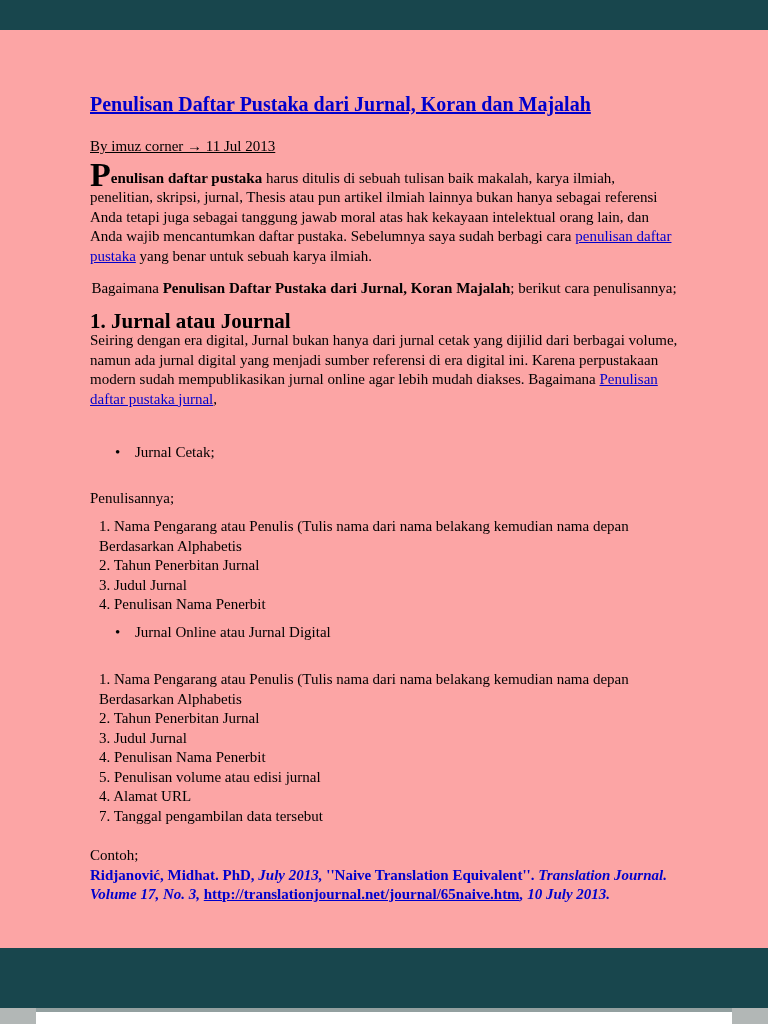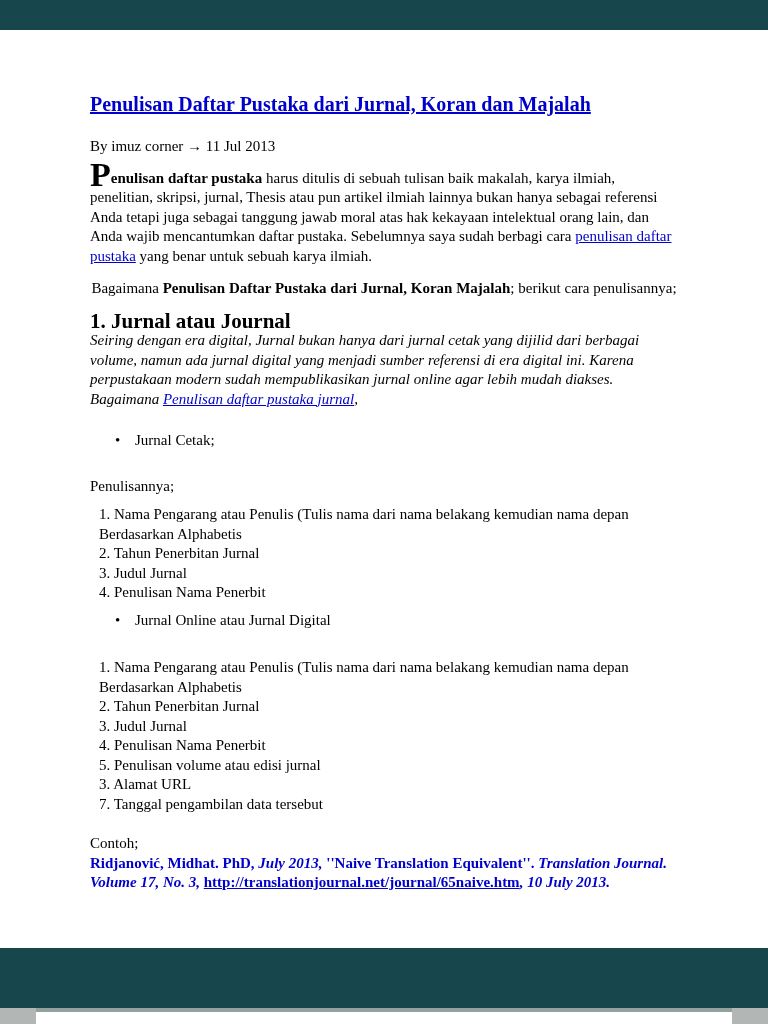--- a/index.html
+++ b/index.html
@@ -7,39 +7,39 @@
   body {
     width: 768px; height: 1024px;
     background: var(--bg, #18464d);
     font-family: "Liberation Serif", serif;
     overflow: hidden;
   }
   .viewer { width: 768px; height: 1024px; display: flex; flex-direction: column; }
   .top-bar { height: 30px; background: var(--bg, #18464d); flex: 0 0 auto; }
   .doc-page {
     width: 768px; height: 918px; flex: 0 0 auto;
-    background: #ffffff; color: #000;
+    background: #fca5a5; color: #000;
     padding: 62px 90px 0 90px;
     font-size: 15px; line-height: 19.5px;
     overflow: hidden;
   }
   .doc-title {
     margin: 0 0 20px 0;
     font-size: 20px; line-height: 25px; font-weight: bold;
     color: var(--link, #0000cc); text-decoration: underline;
   }
-  .byline { margin: 8px 0 12px 0; }
+  .byline { margin: 8px 0 12px 0; text-decoration: underline; }
   p { margin: 0; }
   .intro { margin-bottom: 13px; }
   .dropcap { font-size: 34px; line-height: 10px; font-weight: bold; vertical-align: -3px; }
   .bold-lead { font-weight: bold; }
   a.doclink { color: var(--link, #0000cc); text-decoration: underline; cursor: pointer; }
   .para2 { margin-bottom: 13px; text-align: center; }
   .h2 { margin: 0; font-size: 21px; font-weight: bold; }
-  .section-body { margin-bottom: 22px; font-style: italic; }
+  .section-body { margin-bottom: 34px; }
   .bullet-item { position: relative; padding-left: 45px; }
   .bullet-item .bullet-glyph { position: absolute; left: 25px; top: 0; }
   .bullet-1 { margin-bottom: 26px; }
   .bullet-2 { margin-bottom: 28px; }
   .plain-list { list-style: none; margin: 9px; padding: 0; }
   .list-1 { margin-bottom: 8px; }
   .list-2 { margin-bottom: 20px; }
   .citation { color: var(--link, #0000cc); font-weight: bold; }
   .cit-italic { font-style: italic; }
   .cit-url { text-decoration: underline; color: var(--link, #0000cc); cursor: pointer; }
@@ -81,21 +81,21 @@
     </ul>
 
     <div class="bullet-item bullet-2"><span class="bullet-glyph">•</span><span>Jurnal Online atau Jurnal Digital</span></div>
 
     <ul class="plain-list list-2">
       <li>1. Nama Pengarang atau Penulis (Tulis nama dari nama belakang kemudian nama depan Berdasarkan Alphabetis</li>
       <li>2. Tahun Penerbitan Jurnal</li>
       <li>3. Judul Jurnal</li>
       <li>4. Penulisan Nama Penerbit</li>
       <li>5. Penulisan volume atau edisi jurnal</li>
-      <li>3. Alamat URL</li>
+      <li>4. Alamat URL</li>
       <li>7. Tanggal pengambilan data tersebut</li>
     </ul>
 
     <p>Contoh;</p>
 
     <p class="citation"><span>Ridjanović, Midhat. PhD, </span><span class="cit-italic">July 2013, </span><span>''Naive Translation Equivalent''. </span><span class="cit-italic">Translation Journal. Volume 17, No. 3, </span><a class="cit-url">http://translationjournal.net/journal/65naive.htm</a><span class="cit-italic">, 10 July 2013.</span></p>
 
   </div>
 
   <div class="bottom-gap"></div>

